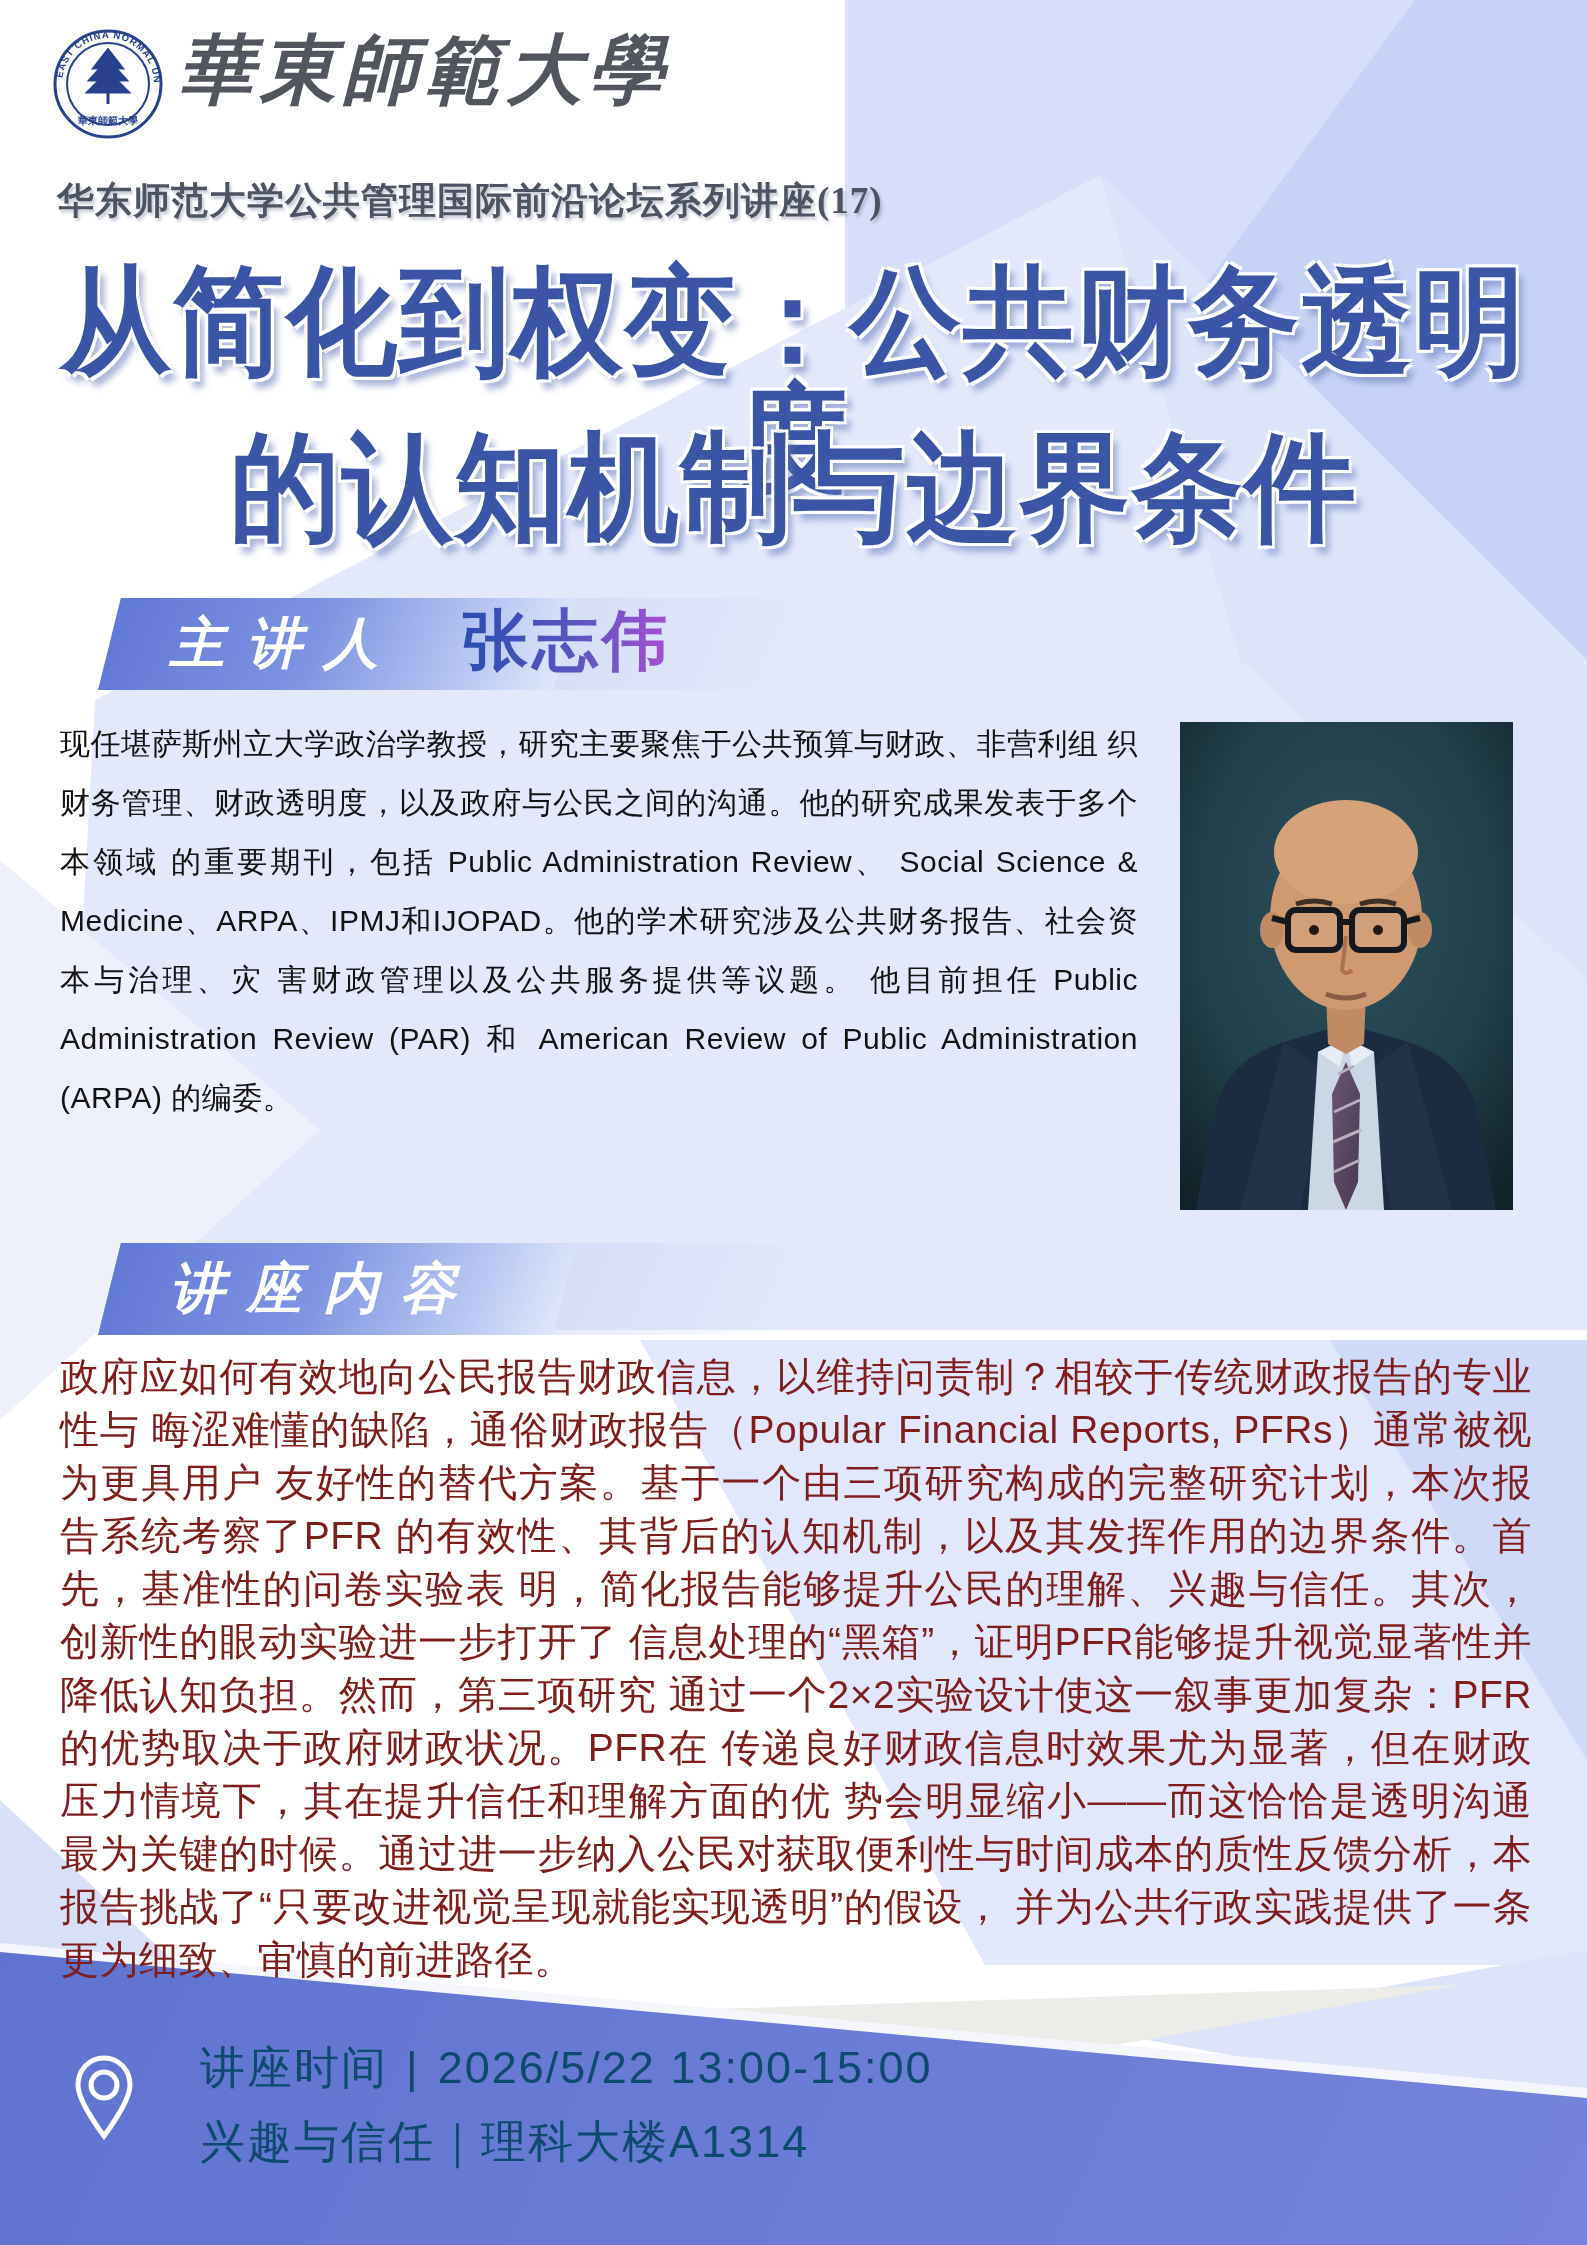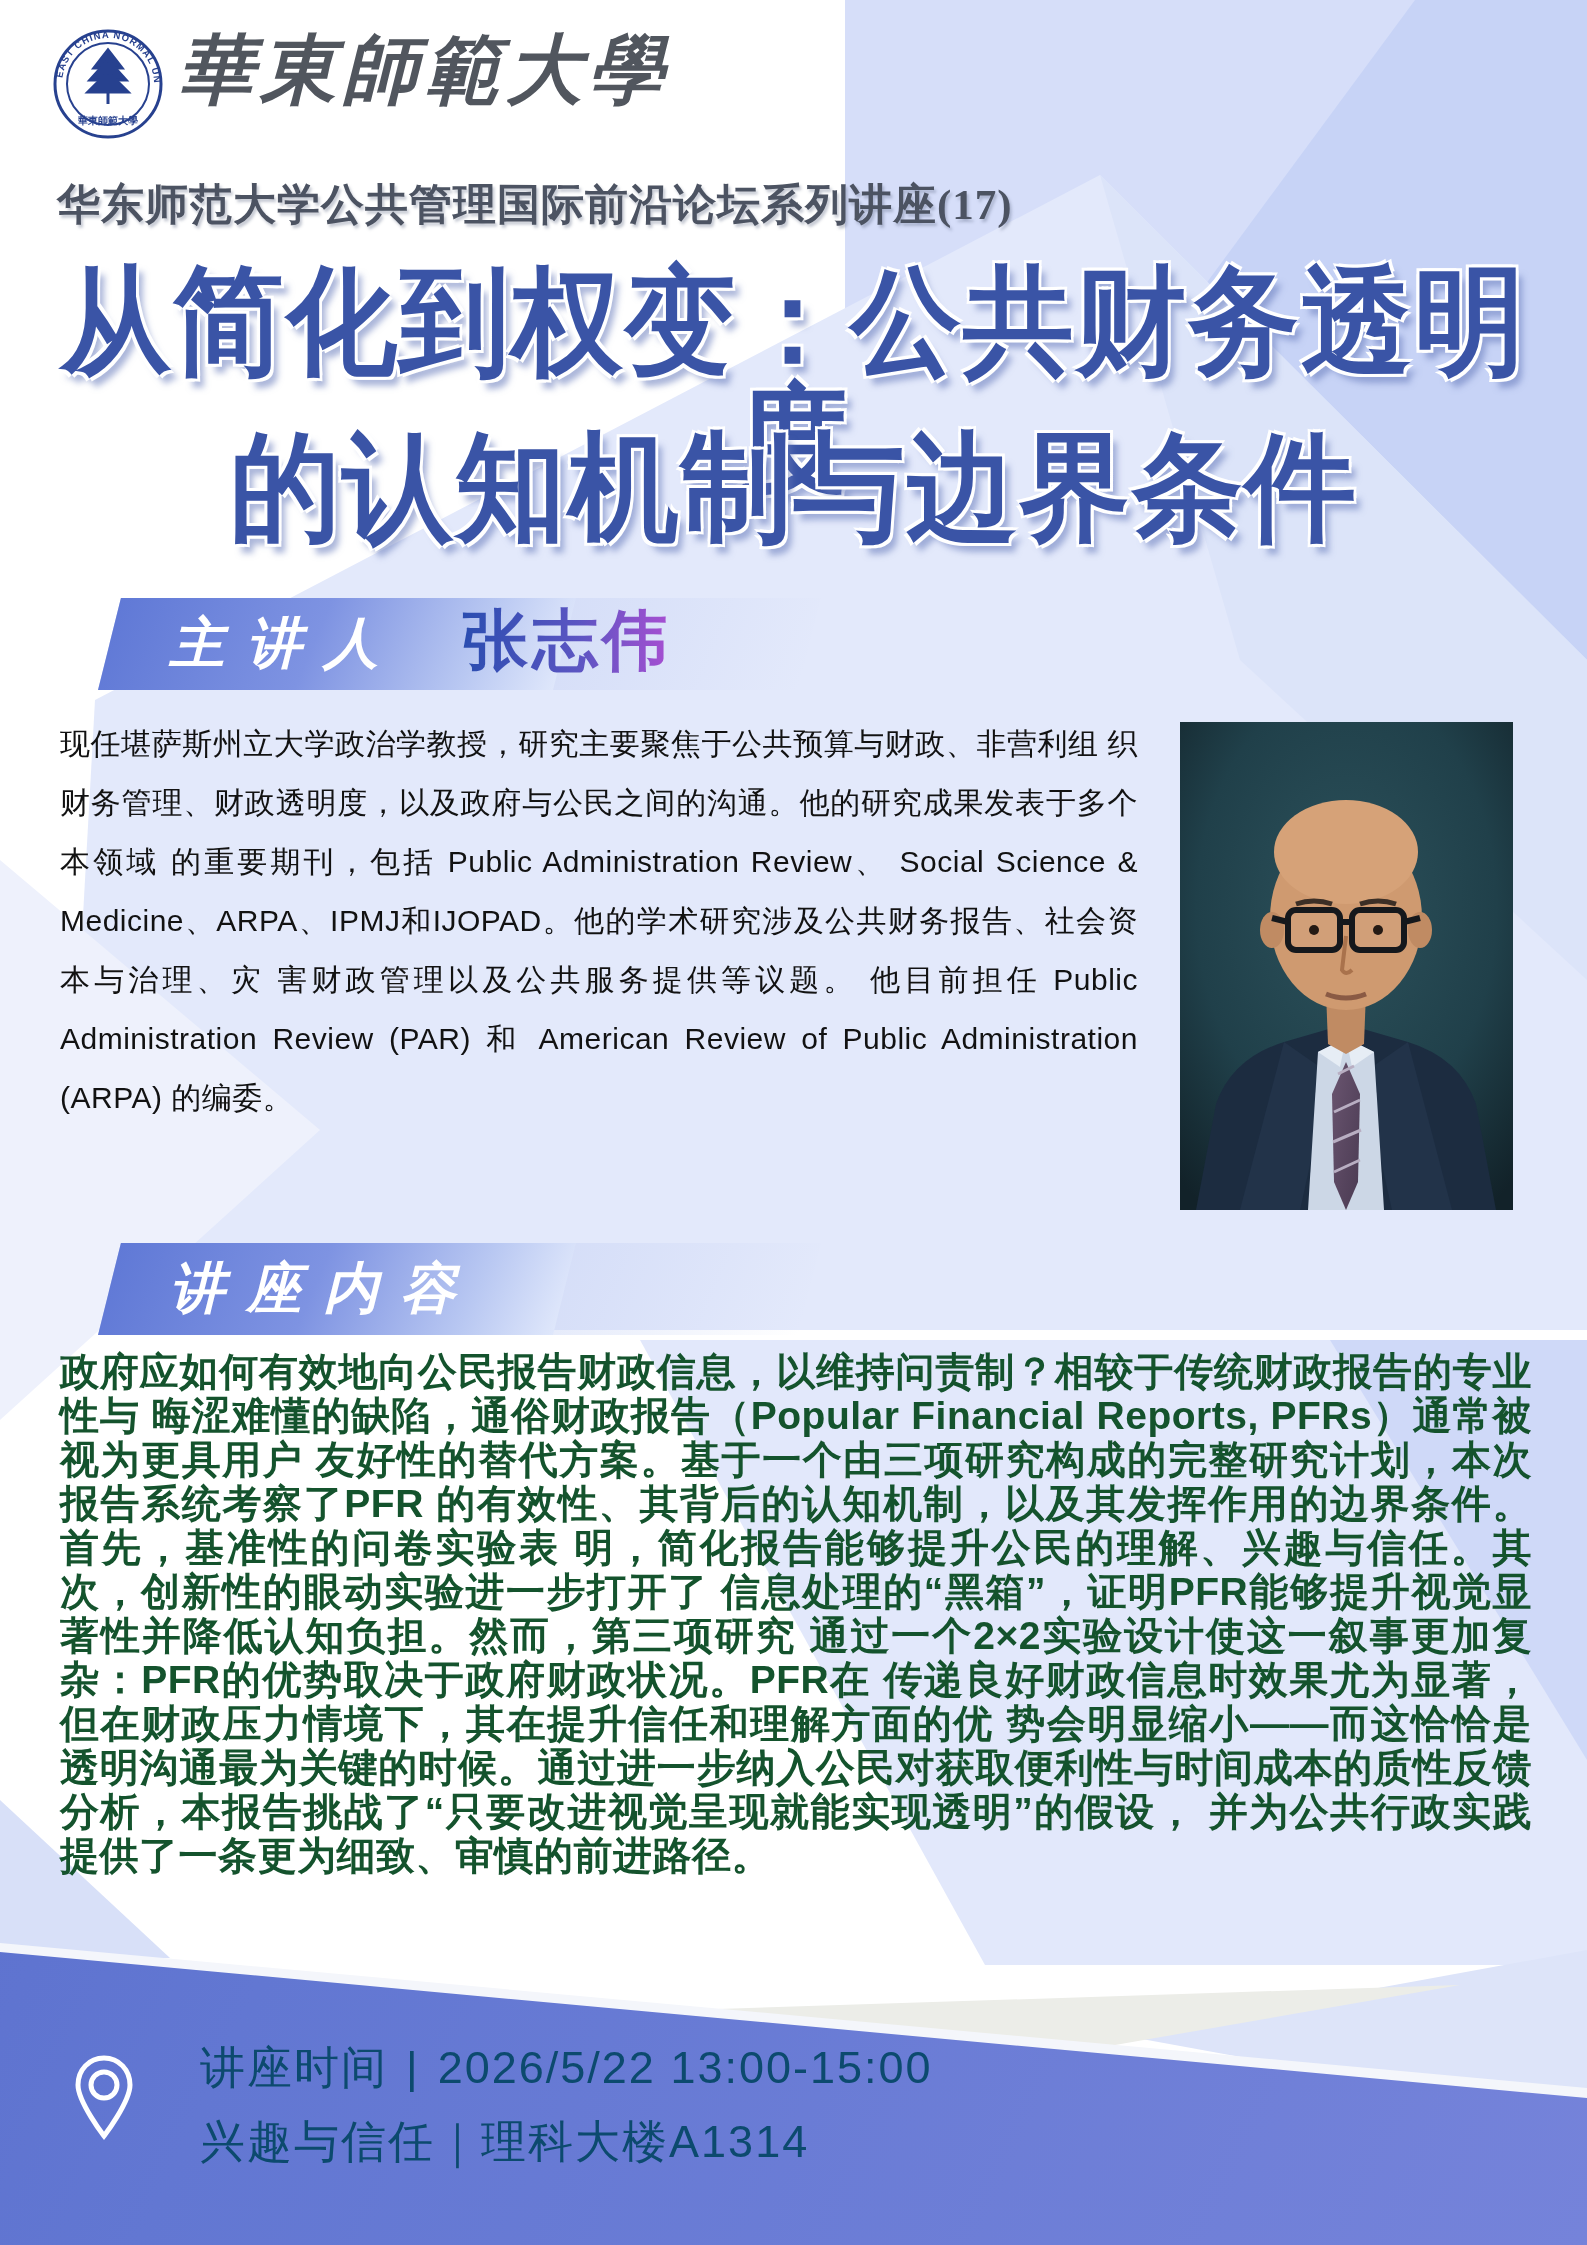--- a/index.html
+++ b/index.html
@@ -24,21 +24,21 @@
   .s10{background:#d8e0f8;clip-path:polygon(0 1800px,170px 1958px,0 1958px);}
   
   .footer-line{background:#f4f6fb;clip-path:polygon(0 1943px,1587px 2088px,1587px 2102px,0 1955px);}
   .footer-band{background:linear-gradient(115deg,#5368c8 0%,#6277d2 45%,#7583da 100%);
     clip-path:polygon(0 1952px,1587px 2098px,1587px 2245px,0 2245px);}
   
   .seal{left:52px;top:28px;width:112px;height:112px;}
   .uni-name{left:178px;top:20px;font-family:"Liberation Serif","DejaVu Serif",serif;
     font-weight:700;font-size:76px;color:#51565e;letter-spacing:6px;font-style:italic;}
   .series{left:57px;top:176px;font-family:"Liberation Serif","DejaVu Serif",serif;
-    font-weight:700;font-size:43px;color:#4c5362;letter-spacing:1px;
+    font-weight:700;font-size:37px;color:#4c5362;letter-spacing:1px;
     text-shadow:2px 3px 3px rgba(90,100,130,.35);}
   
   .title{left:0;right:0;text-align:center;font-weight:900;color:#3a54a6;
     font-family:"Liberation Sans","DejaVu Sans",sans-serif;
     font-size:118px;letter-spacing:2px;line-height:1;transform:scaleX(.94);
     text-shadow:-3px -3px 0 #fff,3px -3px 0 #fff,-3px 3px 0 #fff,3px 3px 0 #fff,
       7px 9px 7px rgba(100,120,185,.55);}
   .title1{top:262px;}
   .title2{top:428px;}
   
@@ -53,22 +53,22 @@
     font-size:55px;letter-spacing:22px;padding-left:60px;white-space:nowrap;}
   .b1{top:598px;}
   .b2{top:1243px;}
   .speaker-name{left:462px;top:596px;font-family:"Liberation Serif","DejaVu Serif",serif;
     font-weight:900;font-size:66px;letter-spacing:4px;color:#4a54b8;
     background:linear-gradient(90deg,#2a4db0 0%,#5b55c2 55%,#a94fd2 100%);
     -webkit-background-clip:text;background-clip:text;-webkit-text-fill-color:transparent;}
   
   .bio{left:60px;top:714px;width:1078px;font-size:30px;line-height:59px;color:#121212;
     text-align:justify;letter-spacing:.5px;}
-  .content-par{left:60px;top:1350px;width:1472px;font-size:39px;line-height:44px;
-    color:#14532d;text-align:justify;letter-spacing:.5px;font-weight:bold;}
+  .content-par{left:60px;top:1350px;width:1472px;font-size:39px;line-height:53px;
+    color:#7f1d1d;text-align:justify;letter-spacing:.5px;}
   
   .portrait{left:1180px;top:722px;width:333px;height:488px;}
   
   .footer-content{z-index:3;}
   .pin{left:72px;top:2052px;width:64px;height:94px;}
   .f-row{color:#0c4a6e;font-size:45px;letter-spacing:2px;white-space:nowrap;
     font-family:"Liberation Sans","DejaVu Sans",sans-serif;font-weight:400;}
   .f1{left:200px;top:2038px;}
   .f2{left:200px;top:2112px;}
   .f-sep{padding:0 18px;font-weight:300;}

